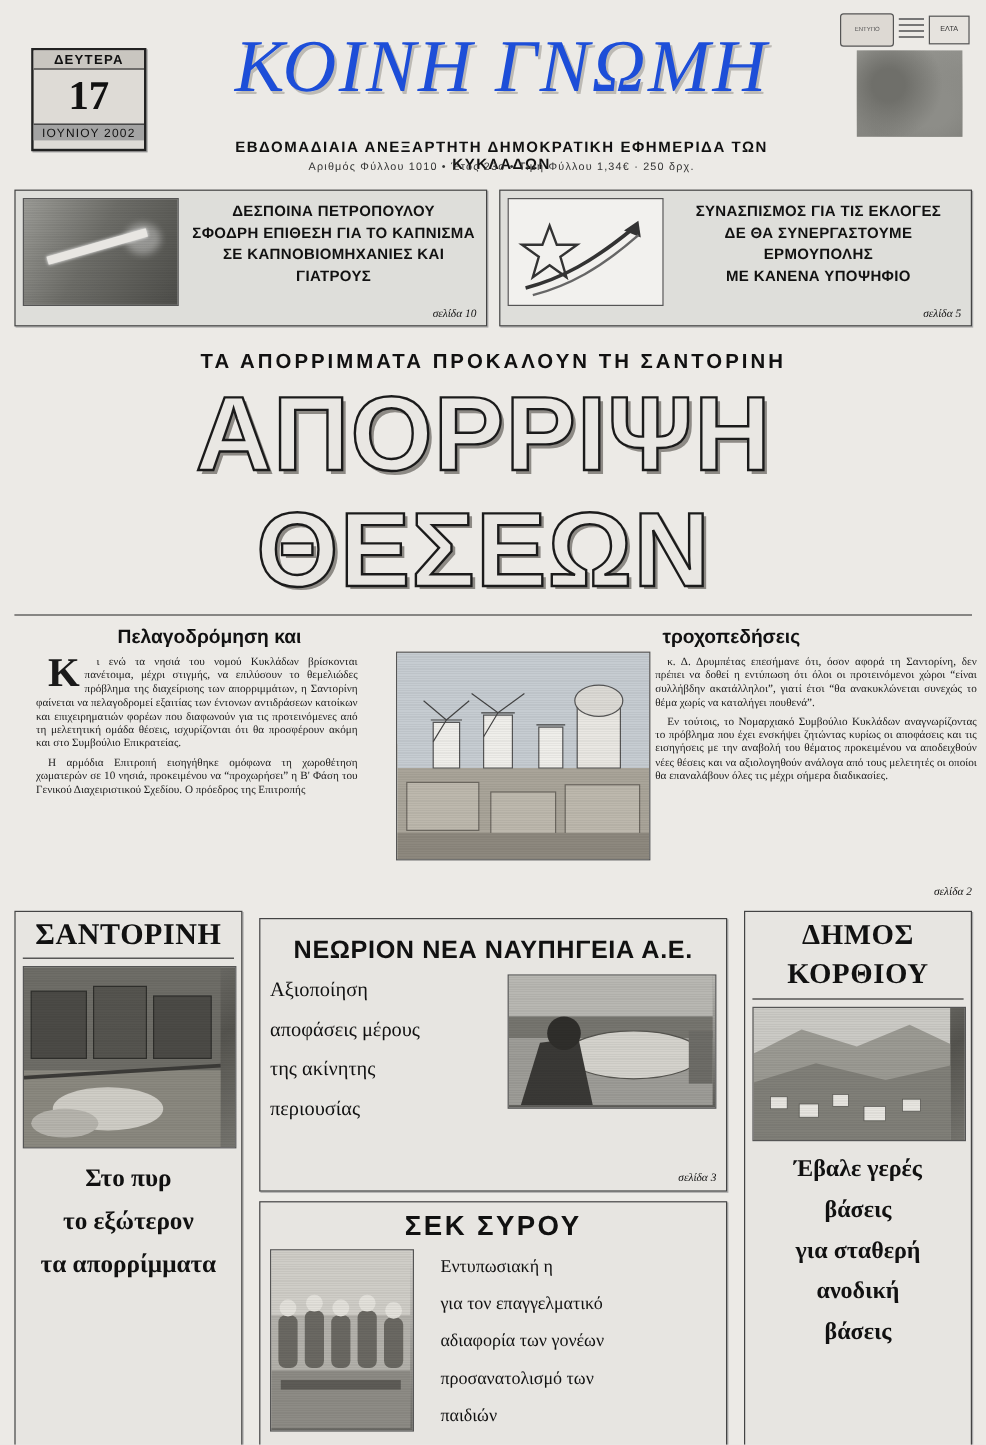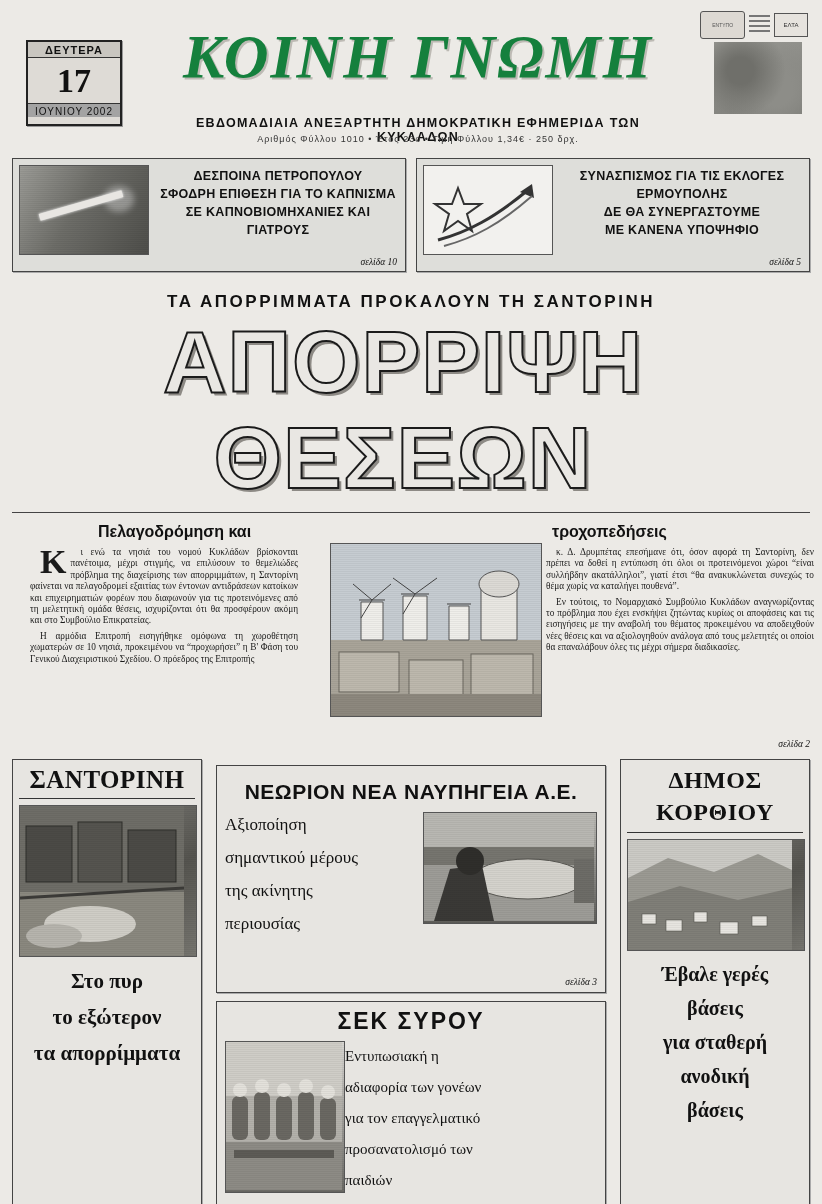--- a/index.html
+++ b/index.html
@@ -44,25 +44,25 @@
     font-size:10px;letter-spacing:1px;
     border-top:1px solid #333;
     margin-top:5px;padding-top:2px;
     background:#a3a3a3;
   }
   .title{
     position:absolute;left:150px;top:18px;width:520px;
     text-align:center;
     font-family:"Liberation Serif",serif;
     font-style:italic;
-    font-weight:bold;
+    font-weight:normal;
     font-size:62px;
     letter-spacing:2px;
     line-height:64px;
-    color:#15803d;
+    color:#1d4ed8;
     text-shadow:2px 2px 0 #bdbab4;
   }
   .subtitle{
     position:absolute;left:150px;top:110px;width:520px;
     text-align:center;
     font-size:12.5px;font-weight:bold;letter-spacing:1.3px;
   }
   .subtitle2{
     position:absolute;left:150px;top:128px;width:520px;
     text-align:center;
@@ -250,21 +250,21 @@
   }
   .mid-top{
     border:1px solid #444;background:#e7e5e1;
     box-shadow:1px 1px 0 #aaa;
     padding:14px 8px;position:relative;height:198px;
   }
   .mid-head{
     text-align:center;font-weight:bold;font-size:21px;
     letter-spacing:.5px;margin-bottom:4px;
   }
-  .mid-row{display:flex;gap:0;}
+  .mid-row{display:flex;gap:22px;}
   .mid-text{
     flex:1;
     font-family:"Liberation Serif",serif;
     font-size:17px;line-height:33px;
   }
   .mid-img{
     width:172px;height:110px;border:1px solid #555;
     background:linear-gradient(#b9b8b3,#5e5d59);
     position:relative;overflow:hidden;flex:none;
     margin-top:4px;
@@ -336,22 +336,22 @@
       <div class="promo-img arrow">
         <svg width="128" height="88" viewBox="0 0 128 88">
           <polygon points="34,22 40,38 57,38 43,48 48,65 34,55 20,65 25,48 11,38 28,38" fill="none" stroke="#333" stroke-width="2"></polygon>
           <path d="M14,74 C44,66 70,52 104,24" fill="none" stroke="#333" stroke-width="3"></path>
           <polygon points="108,18 96,26 110,32" fill="#333"></polygon>
           <path d="M20,80 C50,72 76,58 108,30" fill="none" stroke="#666" stroke-width="2"></path>
         </svg>
       </div>
       <div class="promo-txt">
         <div class="line1">ΣΥΝΑΣΠΙΣΜΟΣ ΓΙΑ ΤΙΣ ΕΚΛΟΓΕΣ</div>
+        <div>ΔΕ ΘΑ ΣΥΝΕΡΓΑΣΤΟΥΜΕ</div>
         <div>ΕΡΜΟΥΠΟΛΗΣ</div>
-        <div>ΔΕ ΘΑ ΣΥΝΕΡΓΑΣΤΟΥΜΕ</div>
         <div>ΜΕ ΚΑΝΕΝΑ ΥΠΟΨΗΦΙΟ</div>
       </div>
       <div class="page-ref">σελίδα 5</div>
     </div>
   </div>
 
   <div class="kicker">ΤΑ ΑΠΟΡΡΙΜΜΑΤΑ ΠΡΟΚΑΛΟΥΝ ΤΗ ΣΑΝΤΟΡΙΝΗ</div>
   <div class="bighead">ΑΠΟΡΡΙΨΗ ΘΕΣΕΩΝ</div>
   <div class="rule"></div>
 
@@ -426,21 +426,21 @@
 
     </div>
 
     <div class="bcol mid">
 
       <div class="mid-top">
         <div class="mid-head">ΝΕΩΡΙΟΝ ΝΕΑ ΝΑΥΠΗΓΕΙΑ Α.Ε.</div>
         <div class="mid-row">
           <div class="mid-text">
             <div>Αξιοποίηση</div>
-            <div>σημαντικού μέρους</div>
+            <div>αποφάσεις μέρους</div>
             <div>της ακίνητης</div>
             <div>περιουσίας</div>
           </div>
           <div class="mid-img">
             <svg width="170" height="108" viewBox="0 0 170 108">
               <rect width="170" height="108" fill="#9d9c97"></rect>
               <rect y="0" width="170" height="34" fill="#b8b7b2"></rect>
               <rect y="34" width="170" height="18" fill="#76756f"></rect>
               <ellipse cx="104" cy="66" rx="56" ry="20" fill="#d4d2cc" stroke="#55544f"></ellipse>
               <path d="M10,108 L26,56 L58,52 L70,108 Z" fill="#3a3936"></path>
@@ -474,22 +474,22 @@
                   <circle cx="80" cy="44" r="7"></circle>
                 <circle cx="102" cy="50" r="7"></circle>
               </g>
               <rect y="100" width="116" height="48" fill="#8d8b85"></rect>
               <rect x="8" y="108" width="100" height="8" fill="#5d5b56"></rect>
             </svg>
             <div class="noise"></div>
           </div>
           <div class="mid-text2">
             <div>Εντυπωσιακή η</div>
+            <div>για τον επαγγελματικό</div>
             <div>αδιαφορία των γονέων</div>
-            <div>για τον επαγγελματικό</div>
             <div>προσανατολισμό των</div>
             <div>παιδιών</div>
           </div>
         </div>
 
       </div>
     </div>
 
     <div class="bcol side">
       <div class="side-title two">ΔΗΜΟΣ</div>

